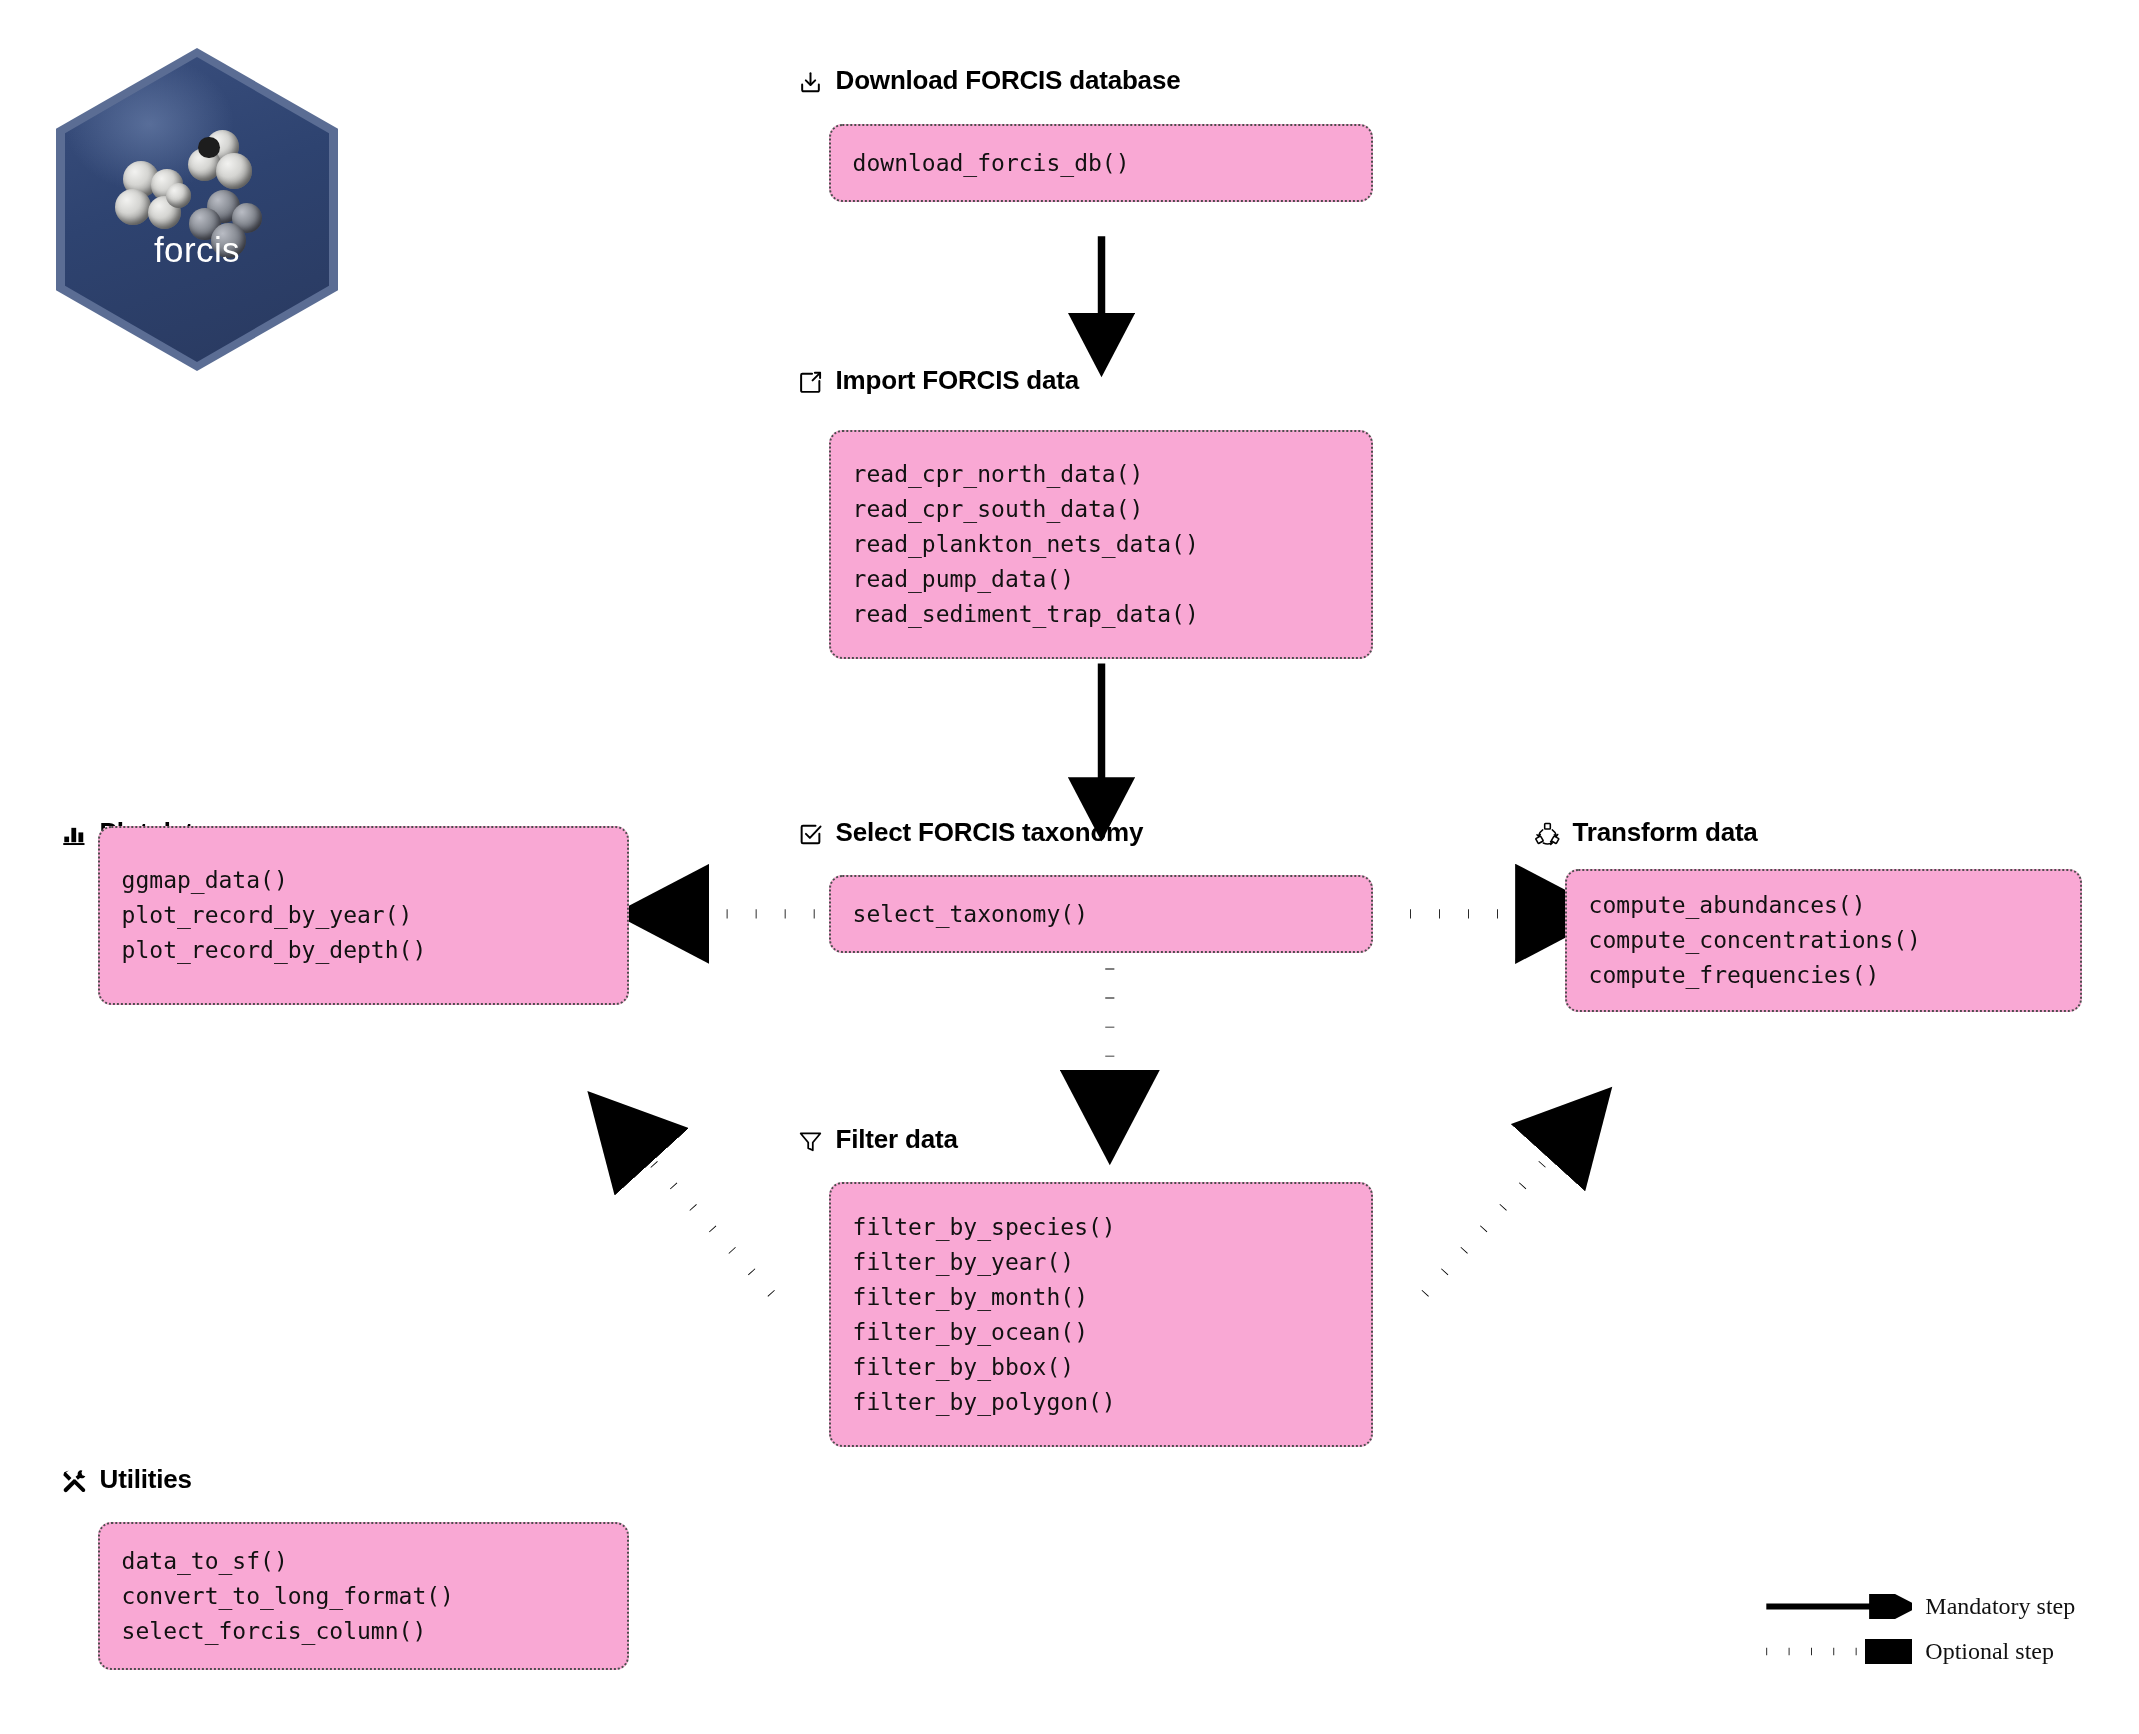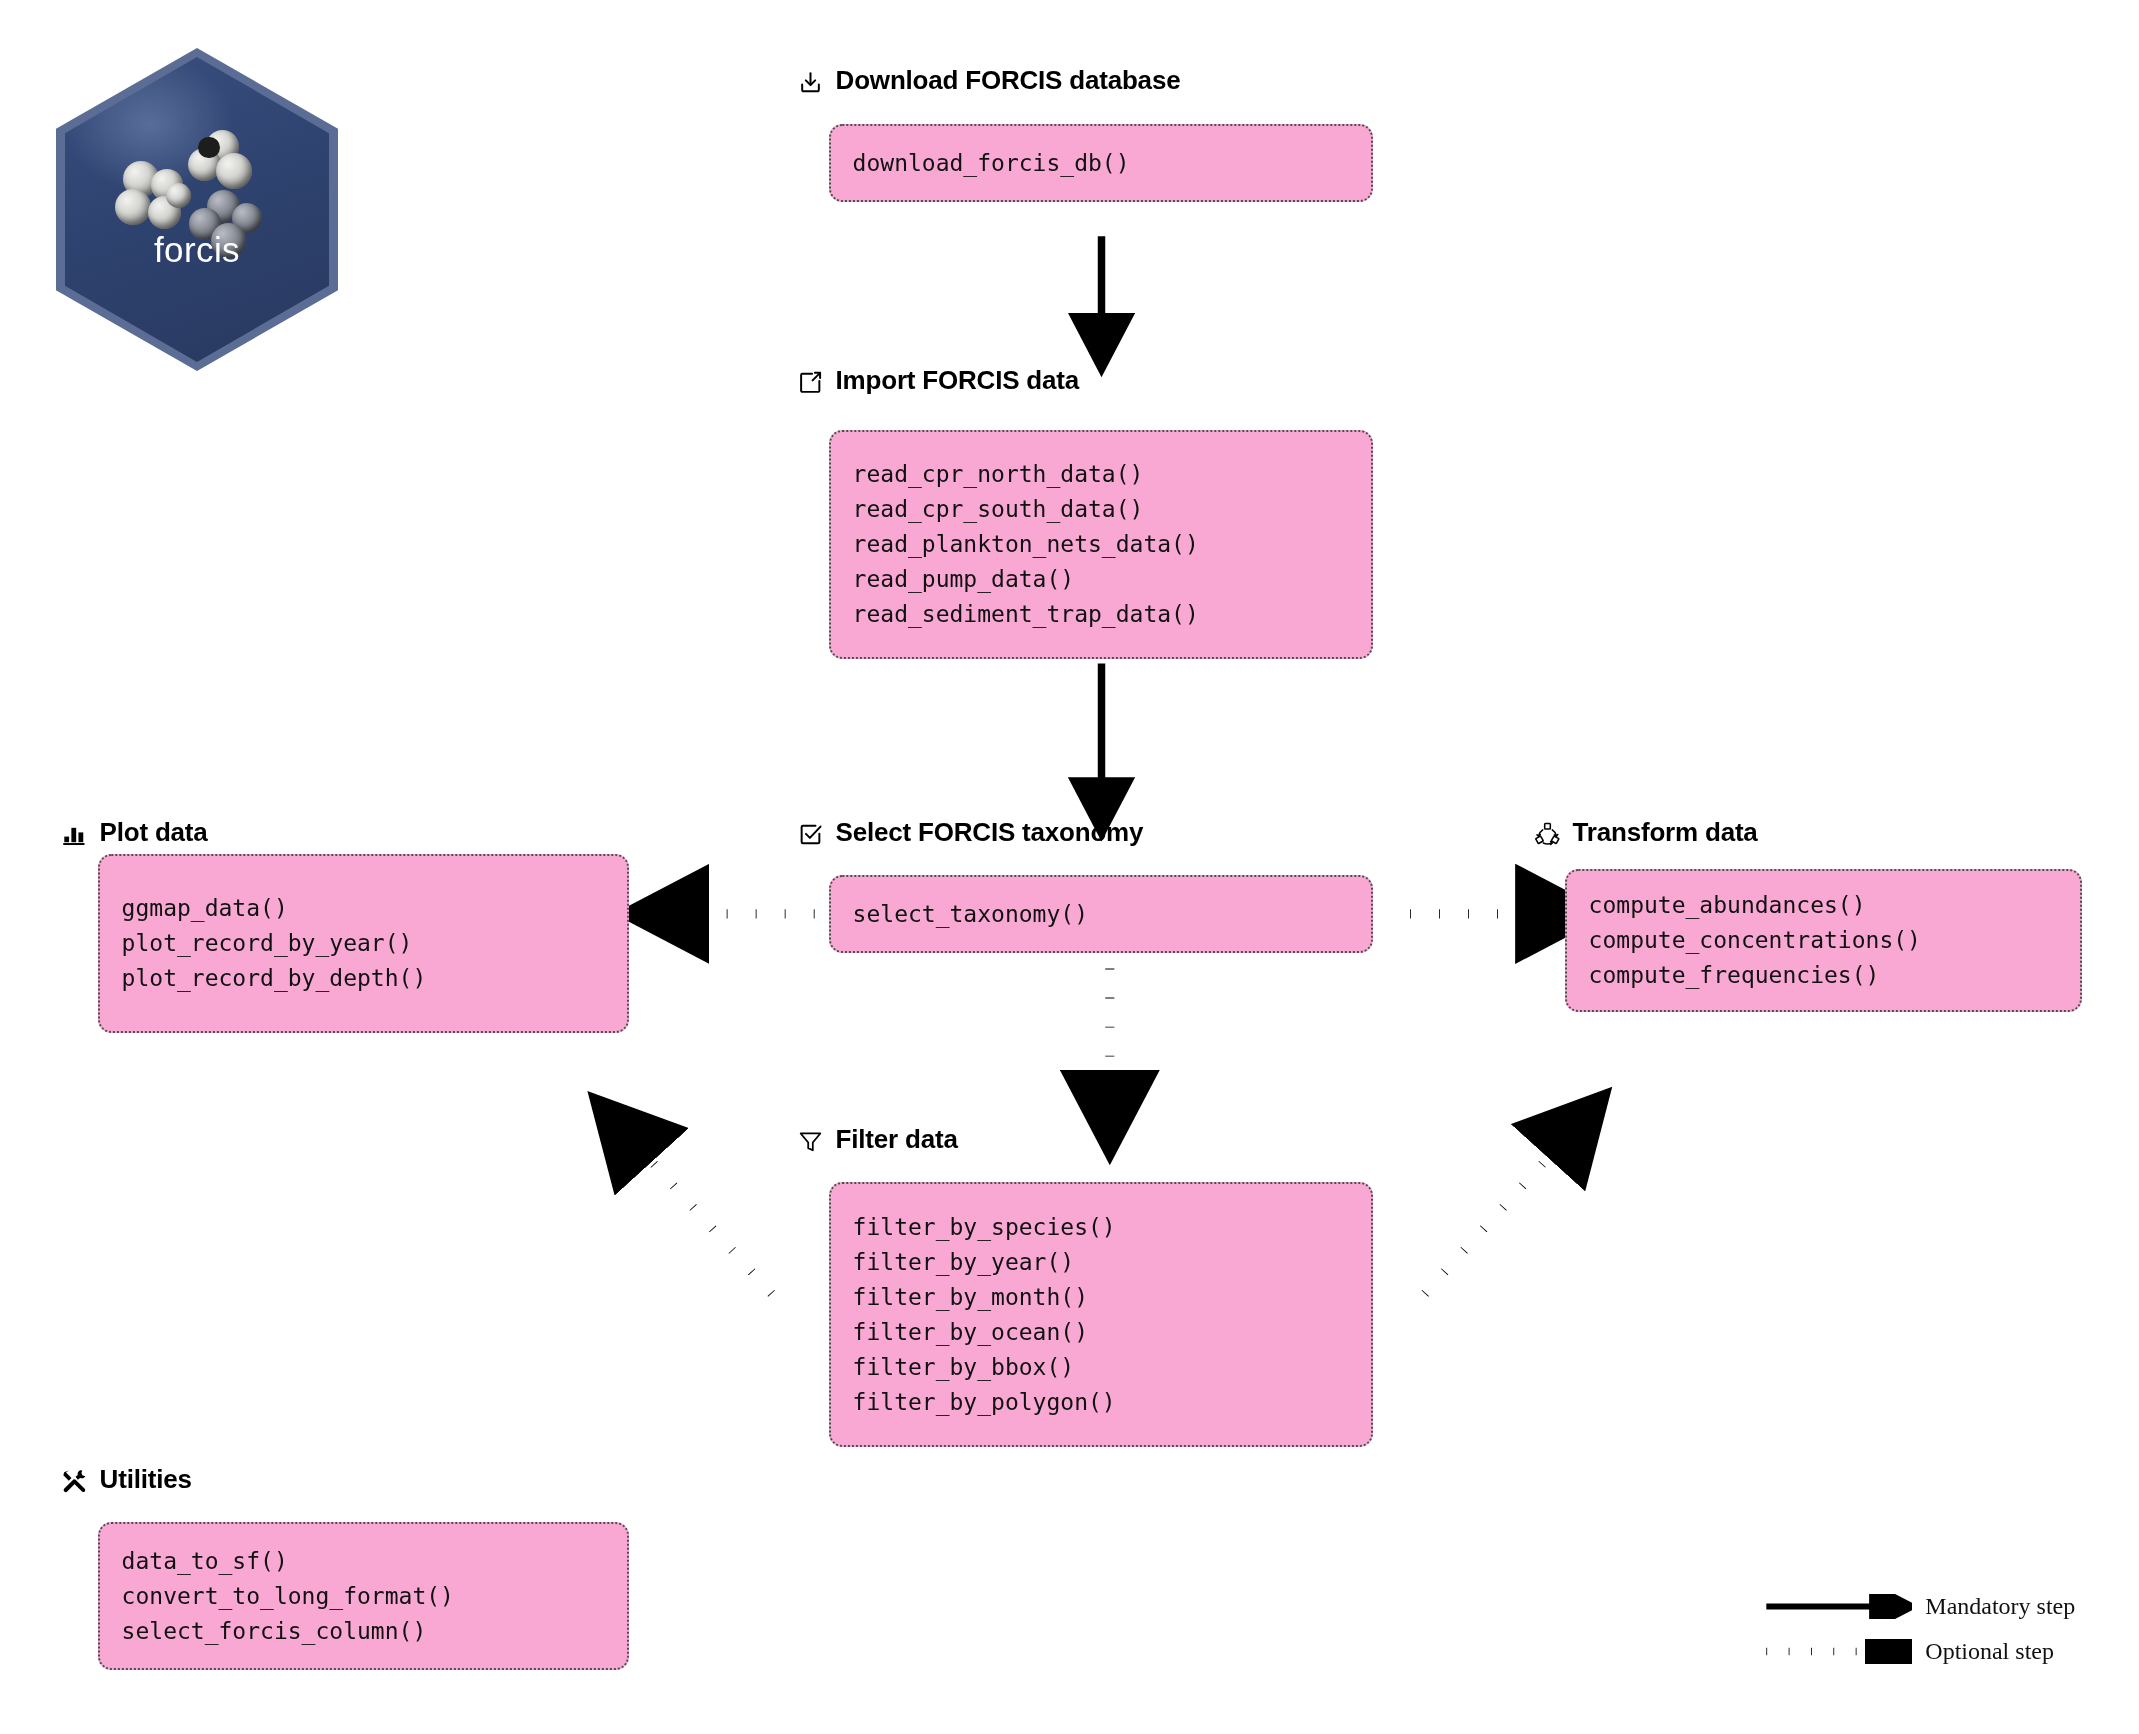--- a/index.html
+++ b/index.html
@@ -264,21 +264,21 @@
     <span class="head-icon">
       <svg width="25" height="25" viewBox="0 0 24 24">
         <rect x="2.2" y="14.0" width="4.6" height="5.4" fill="#000000"></rect>
         <rect x="9.0" y="5.6" width="4.6" height="13.8" fill="#000000"></rect>
         <rect x="15.8" y="10.0" width="4.6" height="9.4" fill="#000000"></rect>
         <rect x="1.2" y="20.2" width="20.4" height="1.9" fill="#000000"></rect>
       </svg>
     </span>
     <span class="head-title">Plot data</span>
   </div>
-  <div class="fn-box" style="left:98px; top:854px; width:531px; height:179px;">
+  <div class="fn-box" style="left:98px; top:826px; width:531px; height:179px;">
     <div class="fn-line">ggmap_data()</div>
     <div class="fn-line">plot_record_by_year()</div>
     <div class="fn-line">plot_record_by_depth()</div>
   </div>
 
   <div class="section-head" style="left:1533px; top:817px;">
     <span class="head-icon">
       <svg width="25" height="25" viewBox="0 0 24 24" fill="none" stroke="#000000" stroke-width="1.5" stroke-linecap="round" stroke-linejoin="round">
         <rect x="9.3" y="1.4" width="5.4" height="5.4" rx="0.7"></rect>
         <rect x="1.6" y="14.4" width="5.4" height="5.4" rx="0.7" transform="rotate(-30 4.3 17.1)"></rect>

